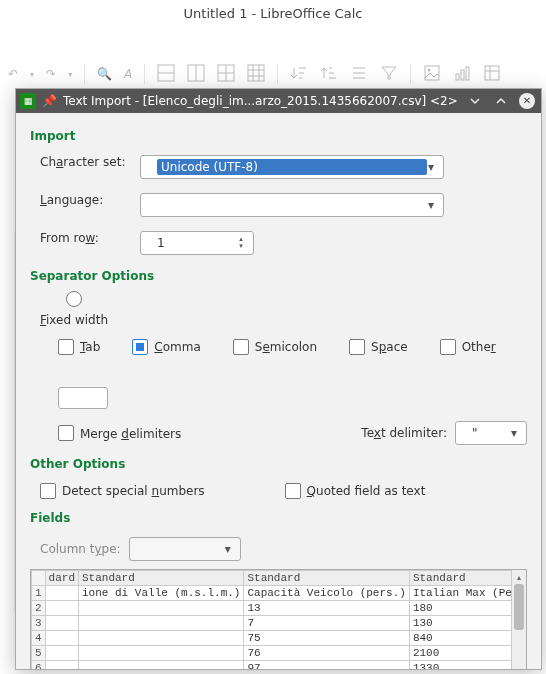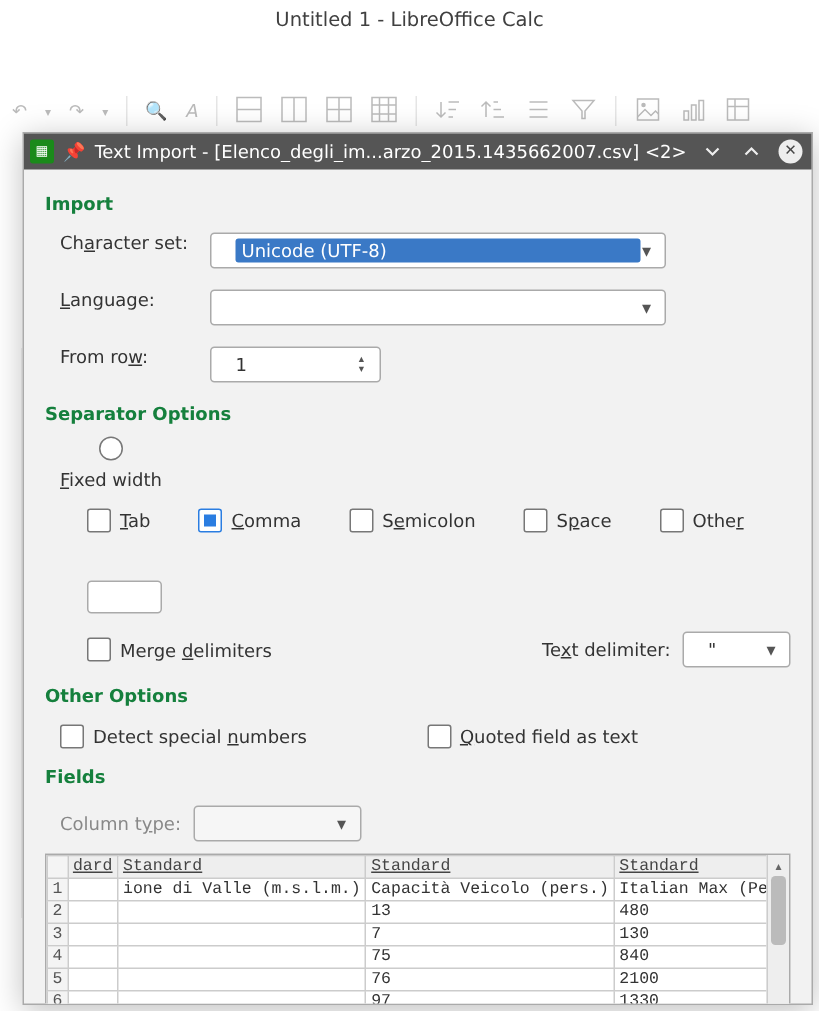--- a/index.html
+++ b/index.html
@@ -226,21 +226,21 @@
   }
   .preview-table th, .preview-table td {
     border:1px solid #ccc;
     padding: 0 3px;
     height:14px;
     white-space:nowrap;
     overflow:hidden;
     text-align:left;
     font-weight:normal;
   }
-  .preview-table th { background:#eee; color:#444;text-decoration:underline; }
+  .preview-table th { background:#eee; color:#444; }
   .preview-table .rownum {
     width:22px; background:#f4f4f4; text-align:right; color:#555;
   }
   .vscroll {
     width:14px; background:#eee; border-left:1px solid #ccc;
     position:relative;
   }
   .vscroll .thumb {
     position:absolute; top:14px; left:2px; right:2px; height:46px;
     background:#bbb; border-radius:3px;
@@ -488,21 +488,21 @@
                 <td></td>
                 <td>ione di Valle (m.s.l.m.)</td>
                 <td>Capacità Veicolo (pers.)</td>
                 <td>Italian Max (Pe</td>
               </tr>
               <tr>
                 <td class="rownum">2</td>
                 <td></td>
                 <td></td>
                 <td>13</td>
-                <td>480</td>
+                <td>180</td>
               </tr>
               <tr>
                 <td class="rownum">3</td>
                 <td></td>
                 <td></td>
                 <td>7</td>
                 <td>130</td>
               </tr>
               <tr>
                 <td class="rownum">4</td>

